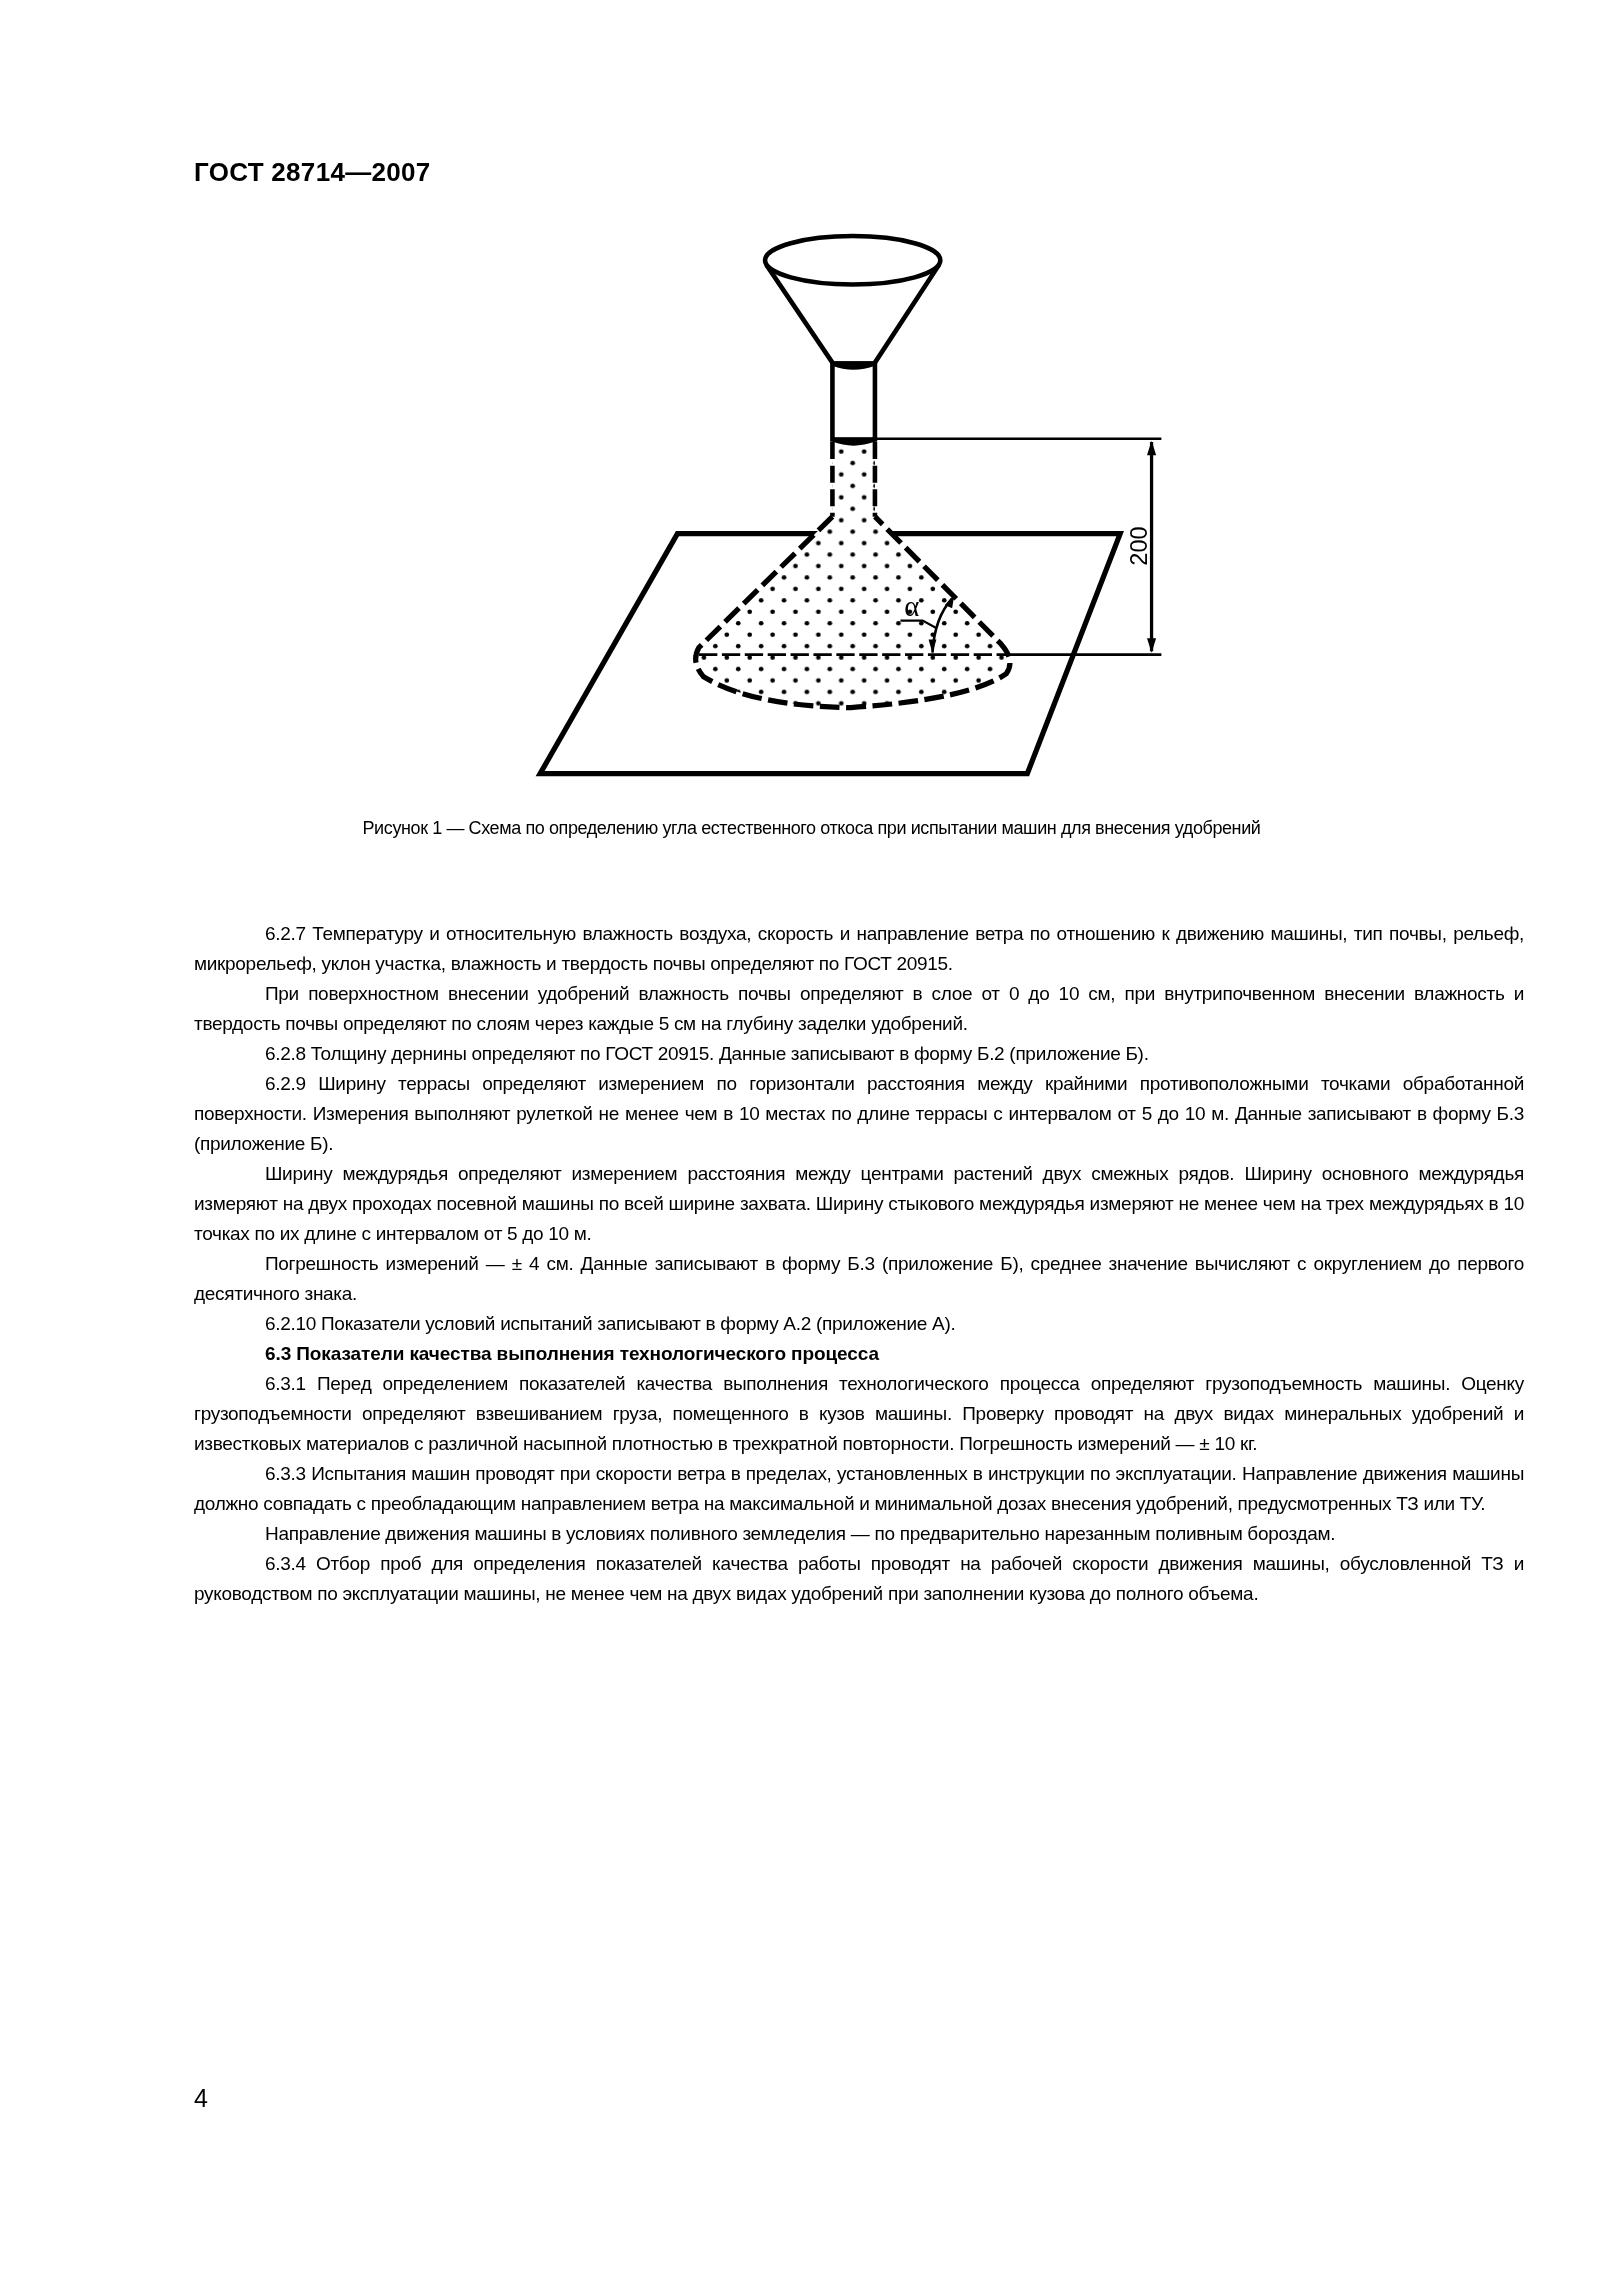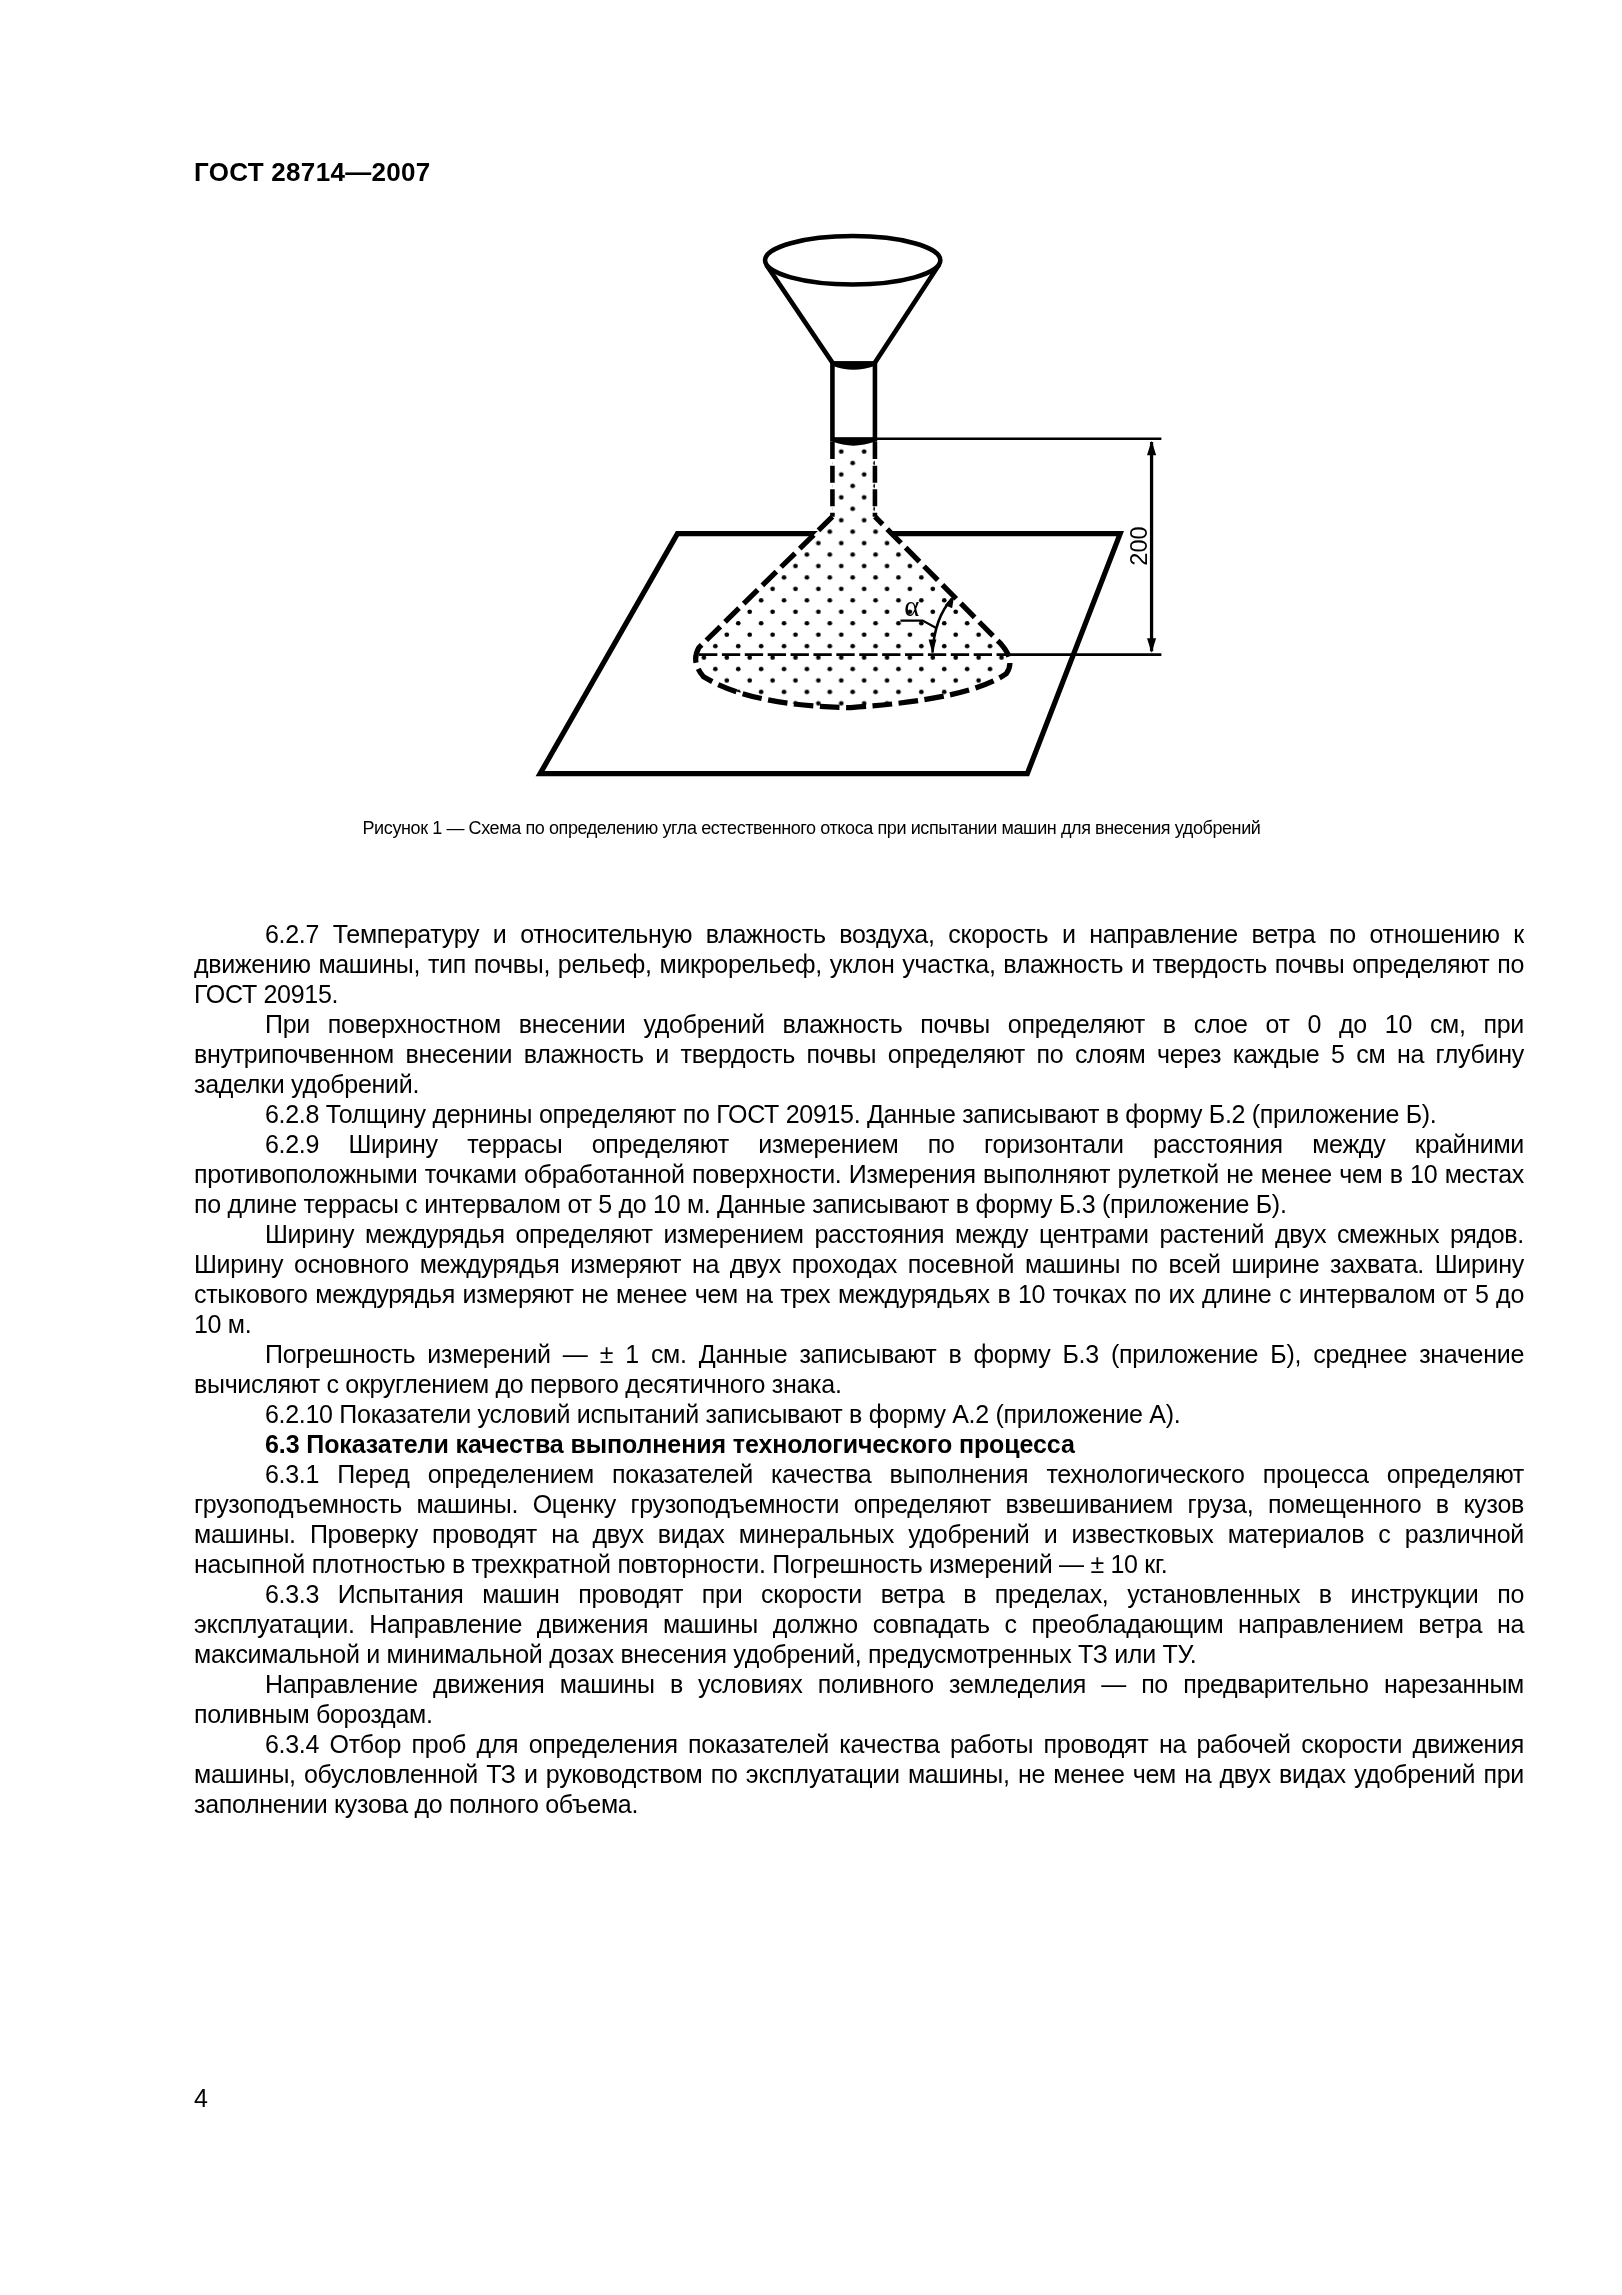--- a/index.html
+++ b/index.html
@@ -9,21 +9,21 @@
       position: absolute; left: 194px; top: 157px;
       font-family: "Liberation Sans", sans-serif; font-weight: bold; font-size: 26px; letter-spacing: 0.3px;
     }
     .figure { position: absolute; left: 0; top: 0; width: 1623px; height: 824px; }
     .caption {
       position: absolute; left: 0; width: 1623px; top: 818px; text-align: center;
       font-family: "Liberation Sans", sans-serif; font-size: 18px; letter-spacing: -0.4px;
     }
     .body-text {
       position: absolute; left: 194px; top: 919px; width: 1330px;
-      font-family: "Liberation Sans", sans-serif; font-size: 25px; line-height: 30px;
+      font-family: "Liberation Sans", sans-serif; font-size: 19px; line-height: 30px;
       text-align: justify; letter-spacing: -0.3px;
     }
     .body-text p { margin: 0; text-indent: 71px; }
     .body-text p.heading { font-weight: bold; letter-spacing: -0.1px; }
     .page-number {
       position: absolute; left: 194px; top: 2084px;
       font-family: "Liberation Sans", sans-serif; font-size: 25px;
     }
   </style>
 </head>
@@ -85,21 +85,21 @@
   </svg>
 
   <div class="caption">Рисунок 1 — Схема по определению угла естественного откоса при испытании машин для внесения удобрений</div>
 
   <div class="body-text">
     <p>6.2.7  Температуру и относительную влажность воздуха, скорость и направление ветра по отношению к движению машины, тип почвы, рельеф, микрорельеф, уклон участка, влажность и твердость почвы определяют по ГОСТ 20915.</p>
     <p>При поверхностном внесении удобрений влажность почвы определяют в слое от 0 до 10 см, при внутрипочвенном внесении влажность и твердость почвы определяют по слоям через каждые 5 см на глубину заделки удобрений.</p>
     <p>6.2.8  Толщину дернины определяют по ГОСТ 20915. Данные записывают в форму Б.2 (приложение Б).</p>
     <p>6.2.9  Ширину террасы определяют измерением по горизонтали расстояния между крайними противоположными точками обработанной поверхности. Измерения выполняют рулеткой не менее чем в 10 местах по длине террасы с интервалом от 5 до 10 м. Данные записывают в форму Б.3 (приложение Б).</p>
     <p>Ширину междурядья определяют измерением расстояния между центрами растений двух смежных рядов. Ширину основного междурядья измеряют на двух проходах посевной машины по всей ширине захвата. Ширину стыкового междурядья измеряют не менее чем на трех междурядьях в 10 точках по их длине с интервалом от 5 до 10 м.</p>
-    <p>Погрешность измерений — ± 1 см. Данные записывают в форму Б.3 (приложение Б), среднее значение вычисляют с округлением до первого десятичного знака.</p>
+    <p>Погрешность измерений — ± 4 см. Данные записывают в форму Б.3 (приложение Б), среднее значение вычисляют с округлением до первого десятичного знака.</p>
     <p>6.2.10  Показатели условий испытаний записывают в форму А.2 (приложение А).</p>
     <p class="heading">6.3  Показатели качества выполнения технологического процесса</p>
     <p>6.3.1  Перед определением показателей качества выполнения технологического процесса определяют грузоподъемность машины. Оценку грузоподъемности определяют взвешиванием груза, помещенного в кузов машины. Проверку проводят на двух видах минеральных удобрений и известковых материалов с различной насыпной плотностью в трехкратной повторности. Погрешность измерений — ± 10 кг.</p>
     <p>6.3.3  Испытания машин проводят при скорости ветра в пределах, установленных в инструкции по эксплуатации. Направление движения машины должно совпадать с преобладающим направлением ветра на максимальной и минимальной дозах внесения удобрений, предусмотренных ТЗ или ТУ.</p>
     <p>Направление движения машины в условиях поливного земледелия — по предварительно нарезанным поливным бороздам.</p>
     <p>6.3.4  Отбор проб для определения показателей качества работы проводят на рабочей скорости движения машины, обусловленной ТЗ и руководством по эксплуатации машины, не менее чем на двух видах удобрений при заполнении кузова до полного объема.</p>
   </div>
 
   <div class="page-number">4</div>
 </div>

